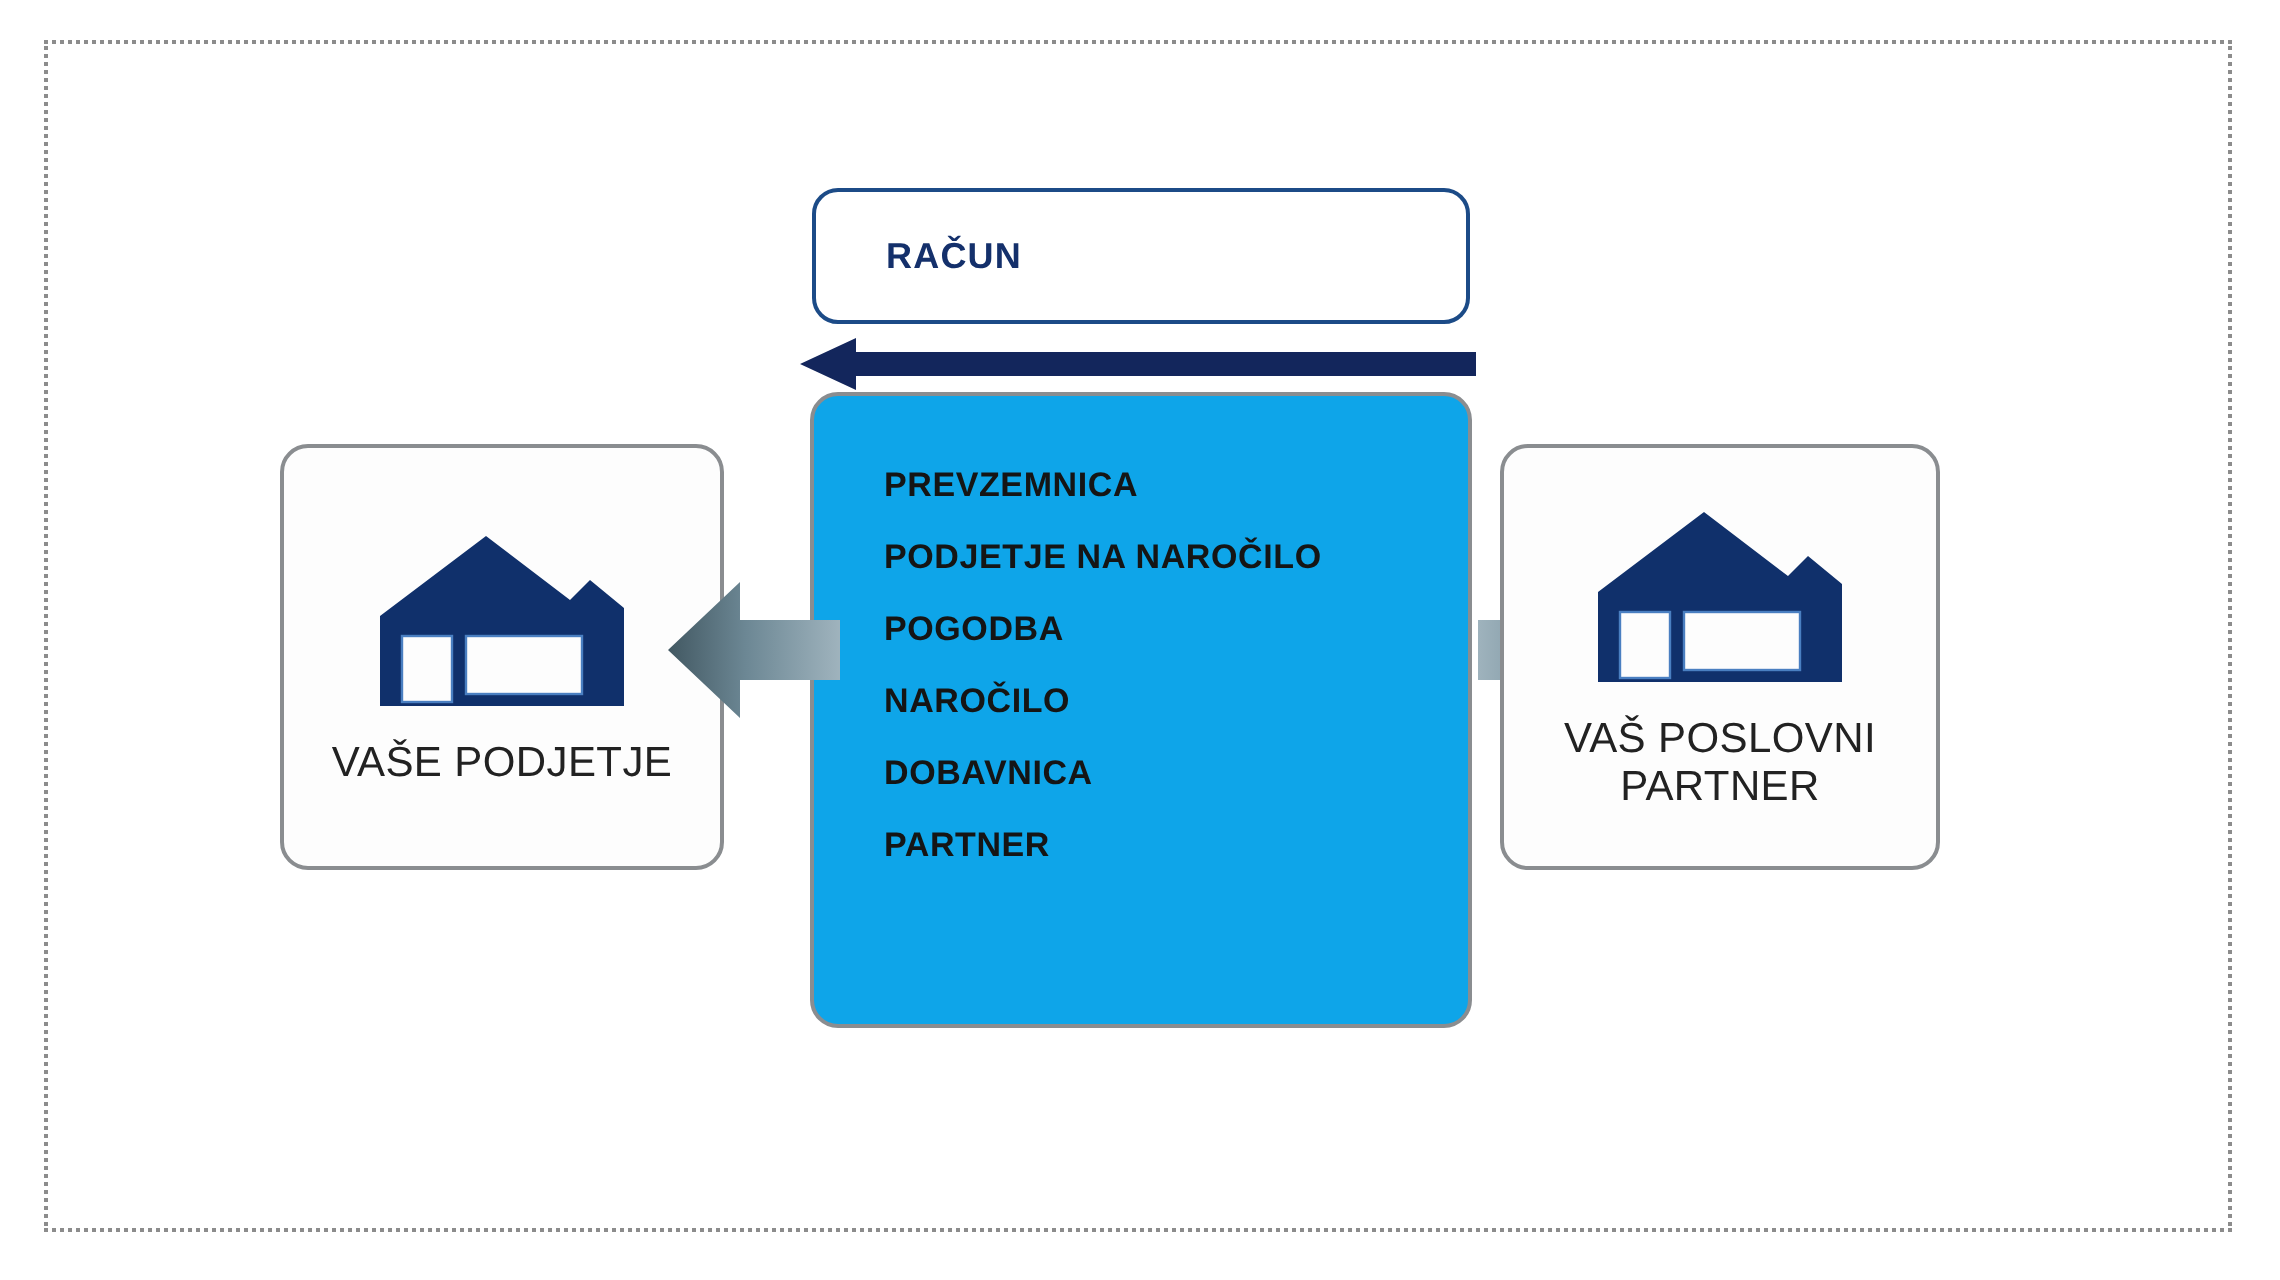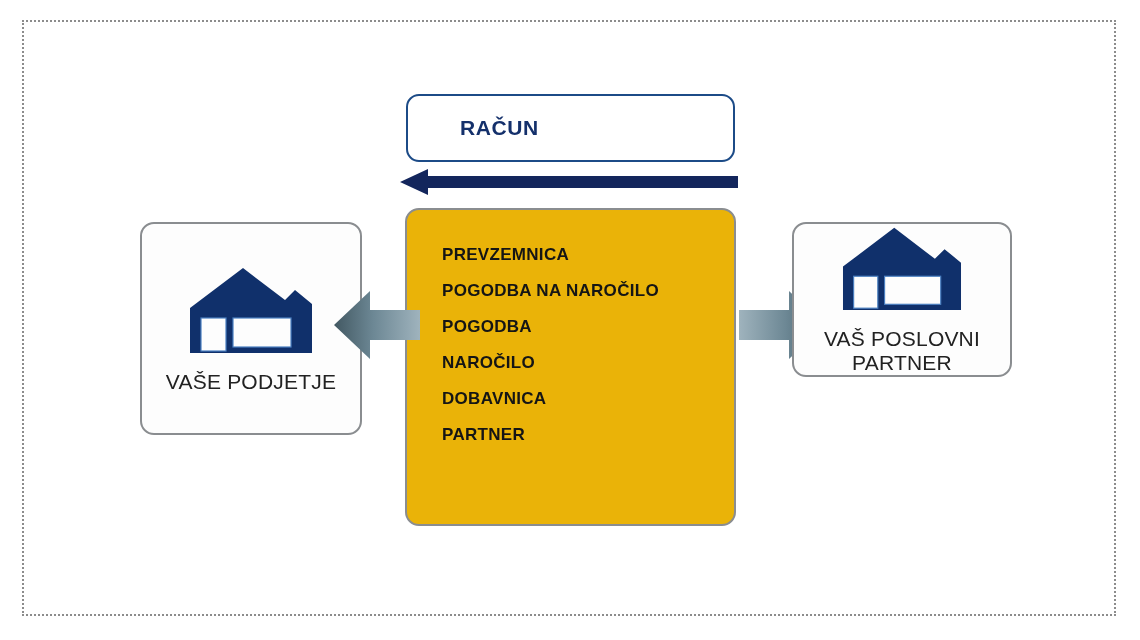--- a/index.html
+++ b/index.html
@@ -37,21 +37,21 @@
     background: #fdfdfd;
     border: 2px solid #8a8d90;
     border-radius: 14px;
     box-sizing: border-box;
     display: flex;
     flex-direction: column;
     align-items: center;
     justify-content: center;
   }
   .entity-left  { left: 140px; top: 222px; width: 222px; height: 213px; }
-  .entity-right { left: 792px; top: 222px; width: 220px; height: 155px; }
+  .entity-right { left: 750px; top: 222px; width: 220px; height: 213px; }
 
   .entity-icon {
     width: 132px;
     height: 92px;
     margin-bottom: 14px;
     display: block;
   }
   .entity-label {
     font-size: 21px;
     line-height: 24px;
@@ -70,44 +70,44 @@
     width: 329px;
     height: 68px;
     background: #ffffff;
     border: 2px solid #1c4b87;
     border-radius: 13px;
     box-sizing: border-box;
     display: flex;
     align-items: center;
   }
   .racun-label {
-    margin-left: 52px;
-    font-size: 21px;
+    margin-left: 35px;
+    font-size: 18px;
     font-weight: bold;
     color: #14306b;
     letter-spacing: 0.6px;
   }
 
   
   .navy-arrow {
     position: absolute;
     left: 398px;
     top: 167px;
     width: 342px;
     height: 30px;
   }
 
   
   .docs-box {
     position: absolute;
     left: 405px;
-    top: 208px;
+    top: 196px;
     width: 331px;
     height: 318px;
-    background: #eab308;
+    background: #0ea5e9;
     border: 2px solid #8a8d90;
     border-radius: 14px;
     box-sizing: border-box;
     padding: 35px 0 0 35px;
   }
   .doc-item {
     font-size: 17px;
     font-weight: bold;
     color: #151515;
     letter-spacing: 0.3px;
@@ -144,21 +144,21 @@
   <div class="racun-box">
     <span class="racun-label">RAČUN</span>
   </div>
 
   <svg class="navy-arrow" viewBox="0 0 342 30">
     <path d="M2 15 L30 2 L30 9 L340 9 L340 21 L30 21 L30 28 Z" fill="#13265c"></path>
   </svg>
 
   <div class="docs-box">
     <div class="doc-item">PREVZEMNICA</div>
-    <div class="doc-item">POGODBA NA NAROČILO</div>
+    <div class="doc-item">PODJETJE NA NAROČILO</div>
     <div class="doc-item">POGODBA</div>
     <div class="doc-item">NAROČILO</div>
     <div class="doc-item">DOBAVNICA</div>
     <div class="doc-item">PARTNER</div>
   </div>
 
   <svg class="gray-arrow gray-arrow-left" viewBox="0 0 90 76">
     <defs>
       <linearGradient id="gradLeft" x1="0" y1="0" x2="1" y2="0">
         <stop offset="0%" stop-color="#425862"></stop>

